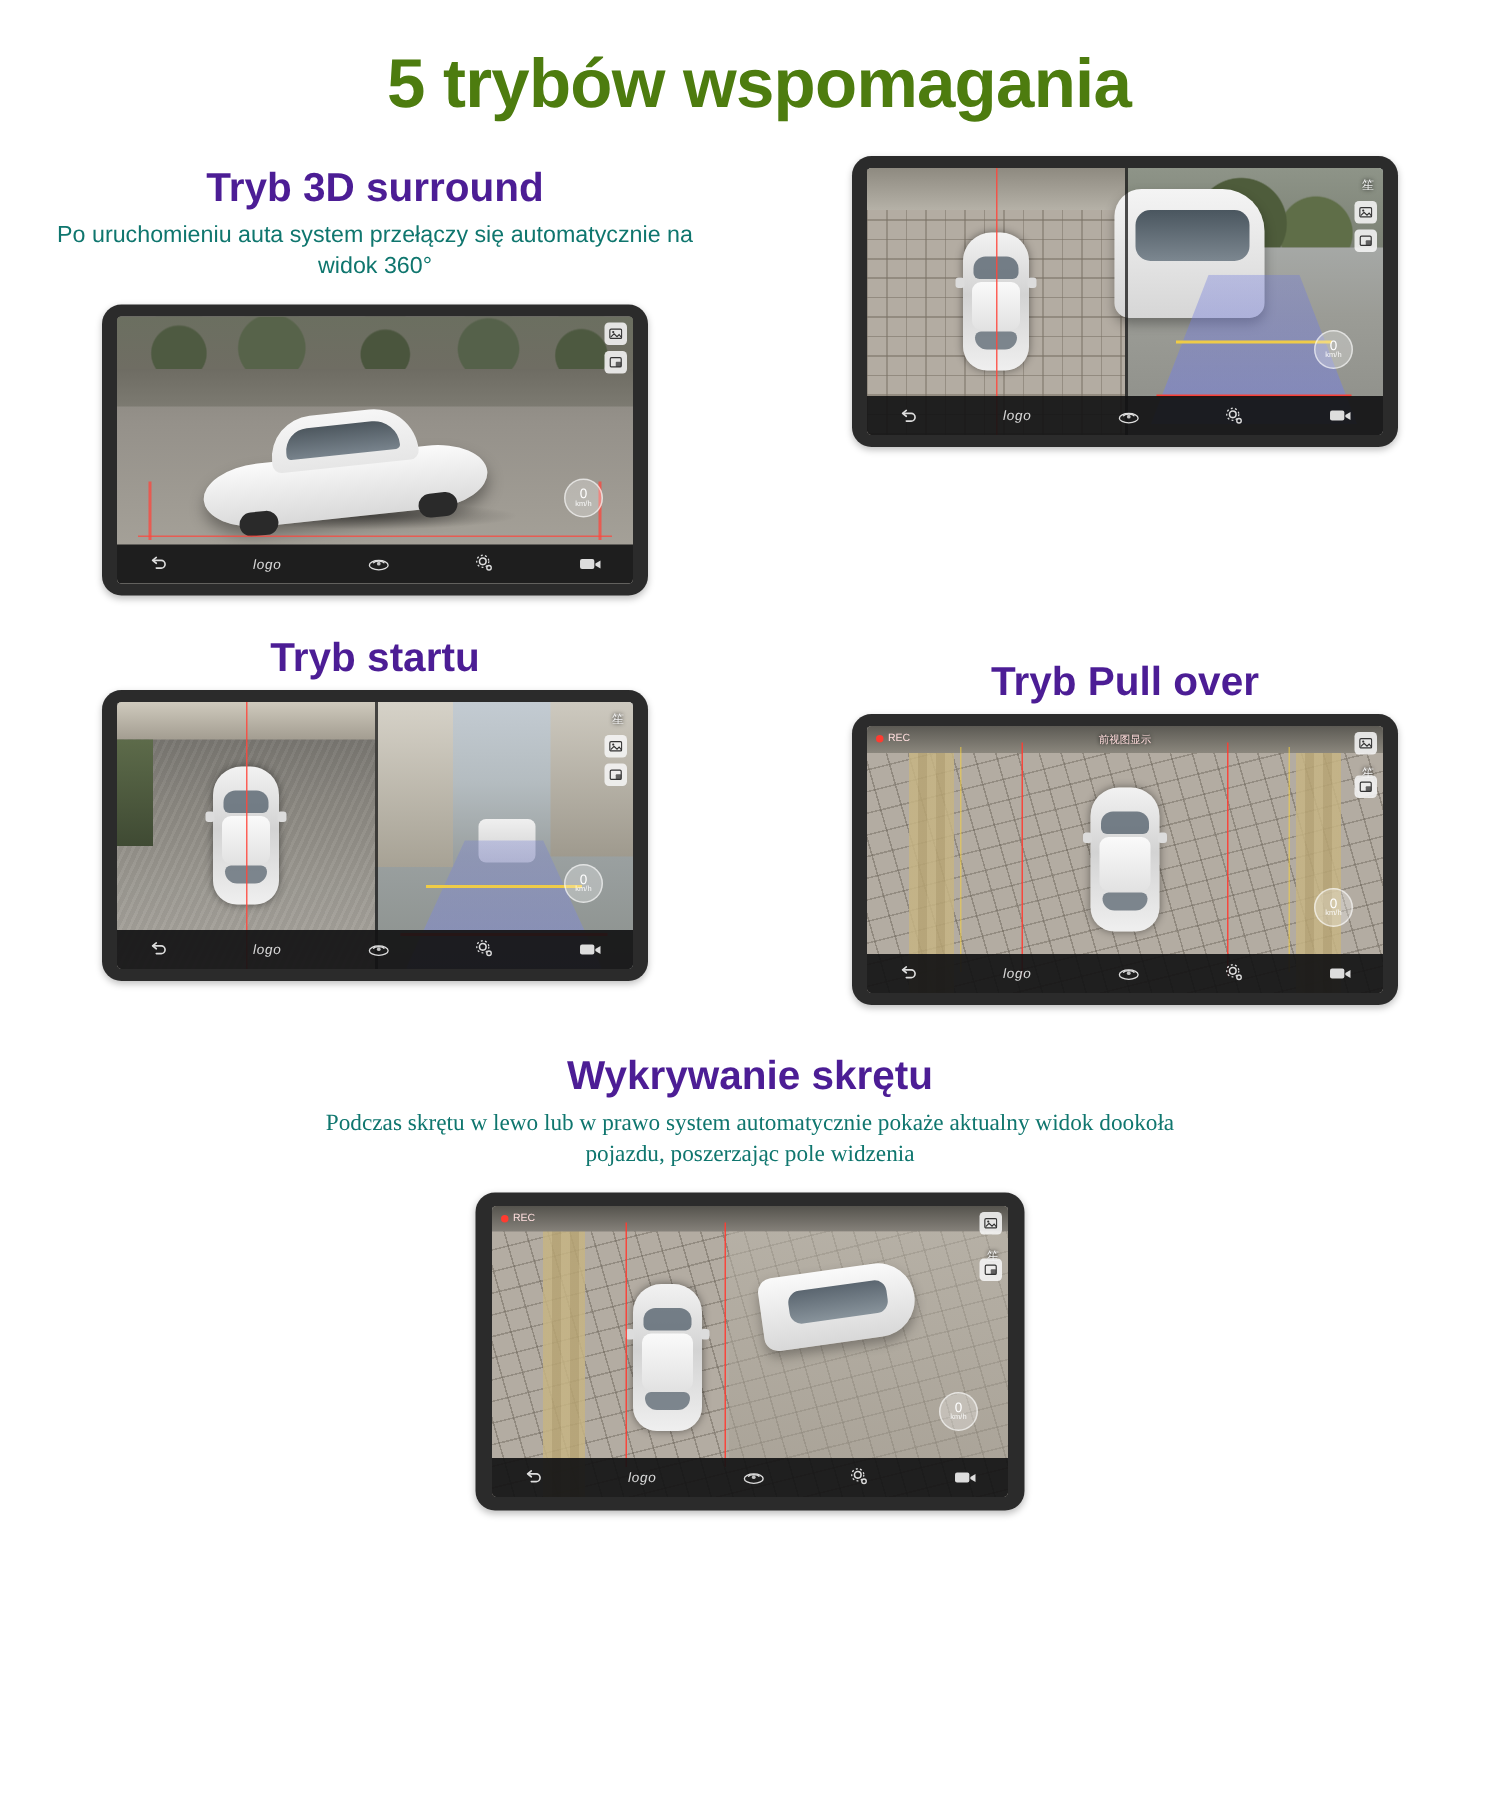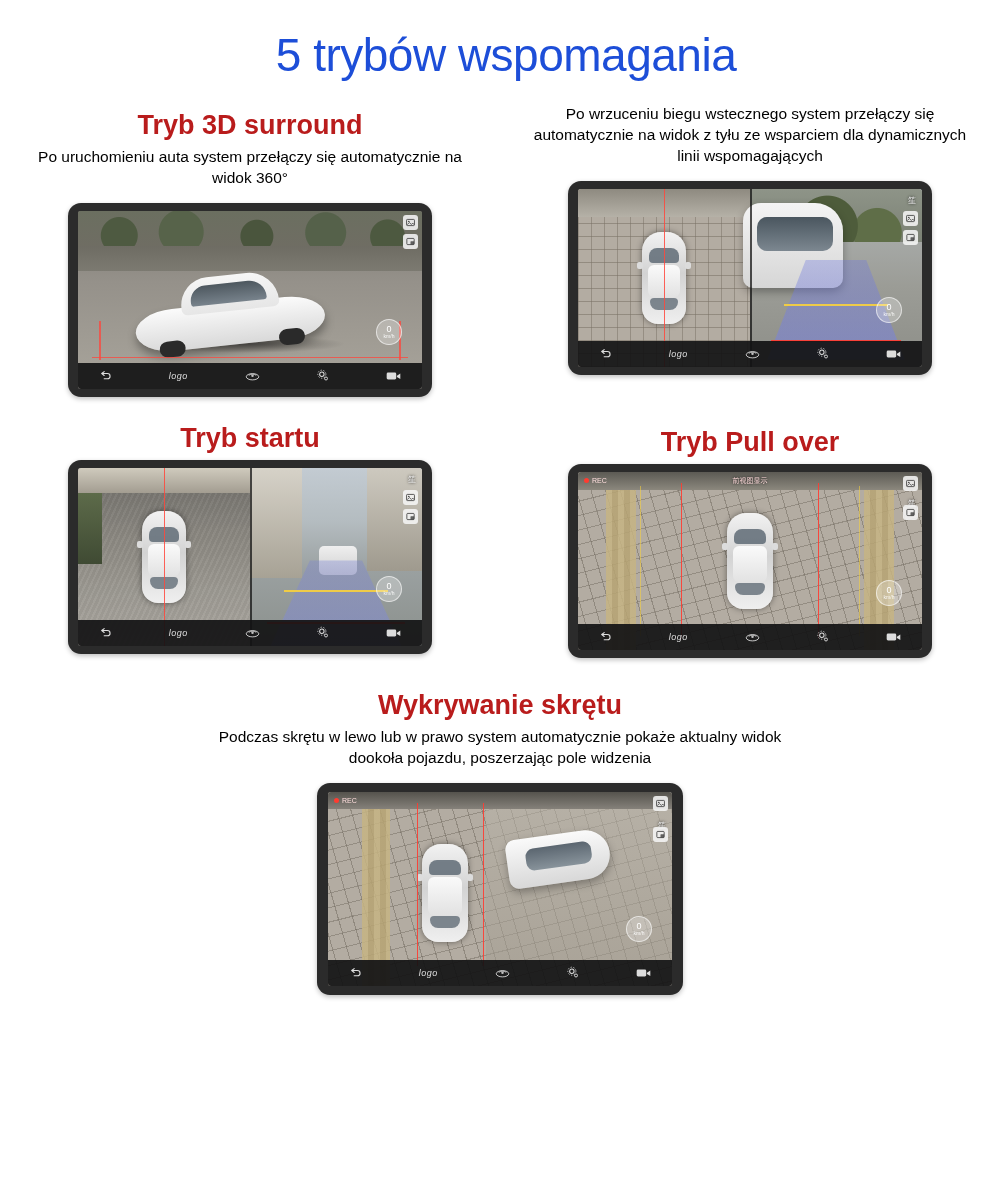--- a/index.html
+++ b/index.html
@@ -11,54 +11,54 @@
     color: #2e2e2e;
   }
   .page {
     width: 1000px; height: 1200px;
     position: relative;
     overflow: hidden;
   }
   .main-title {
     text-align: center;
     font-size: 46px;
-    font-weight: normal;
-    color: #1d4ed8;
+    font-weight: bold;
+    color: #4d7c0f;
     letter-spacing: -0.5px;
     margin: 28px 0 22px 12px;
   }
   .grid {
     display: flex;
     flex-wrap: wrap;
     justify-content: center;
   }
   .cell {
     width: 500px;
     display: flex;
     flex-direction: column;
     align-items: center;
     padding: 0 14px 0 14px;
   }
   .cell.full { width: 1000px; }
   .mode-title {
     font-size: 27px;
     font-weight: bold;
-    color: #b91c1c;
+    color: #4c1d95;
     margin: 6px 0 6px 0;
     text-align: center;
   }
   .mode-desc {
     font-size: 15.5px;
     line-height: 1.35;
-    color: #000000;
+    color: #0f766e;
     text-align: center;
     max-width: 440px;
     margin: 0 0 14px 0;
   }
-  .cell.full .mode-desc { max-width: 620px; }
+  .cell.full .mode-desc { max-width: 620px; font-family: Liberation Serif, serif; }
 
   
   .device {
     position: relative;
     background: #2b2b2b;
     border-radius: 13px;
     padding: 8px 10px 8px 10px;
     box-shadow: 0 2px 5px rgba(0,0,0,.25);
   }
   .screen {
@@ -426,21 +426,20 @@
                     <path d="M16 6.5l5-3v8l-5-3z" fill="#eee"></path>
                   </svg>
               </div>
             </div>
           </div>
         </div>
       </div>
     </div>
 
     <div class="cell">
-      <div class="mode-desc">Po wrzuceniu biegu wstecznego system przełączy się automatycznie na widok z tyłu ze wsparciem dla dynamicznych linii wspomagających</div>
 
       <div class="device sz-b">
         <div class="screen">
           <div class="scene">
 
             <div class="half left-half">
               <div class="brick"></div>
               <div class="kerb" style="left:0;top:0;width:100%;height:16%;background:linear-gradient(180deg,#8e8a80,#b5b1a7);"></div>
               <div class="car-top">
                 <div class="body"></div>
@@ -606,21 +605,21 @@
                     <rect x="1" y="2" width="14" height="10" rx="2" fill="#eee"></rect>
                     <path d="M16 6.5l5-3v8l-5-3z" fill="#eee"></path>
                   </svg>
               </div>
             </div>
           </div>
         </div>
       </div>
     </div>
 
-    <div class="cell" style="margin-top:24px;">
+    <div class="cell" style="margin-top:36px;">
       <div class="mode-title">Tryb Pull over</div>
 
       <div class="device sz-b">
         <div class="screen">
           <div class="scene">
             <div class="brick diag"></div>
             <div class="tilelane" style="left:8%;top:0;width:9%;height:100%;"></div>
             <div class="tilelane" style="right:8%;top:0;width:9%;height:100%;"></div>
             <div class="wallstrip" style="left:0;top:0;width:100%;height:10%;background:linear-gradient(180deg,#5c5a54,#8b877d);"></div>
 

